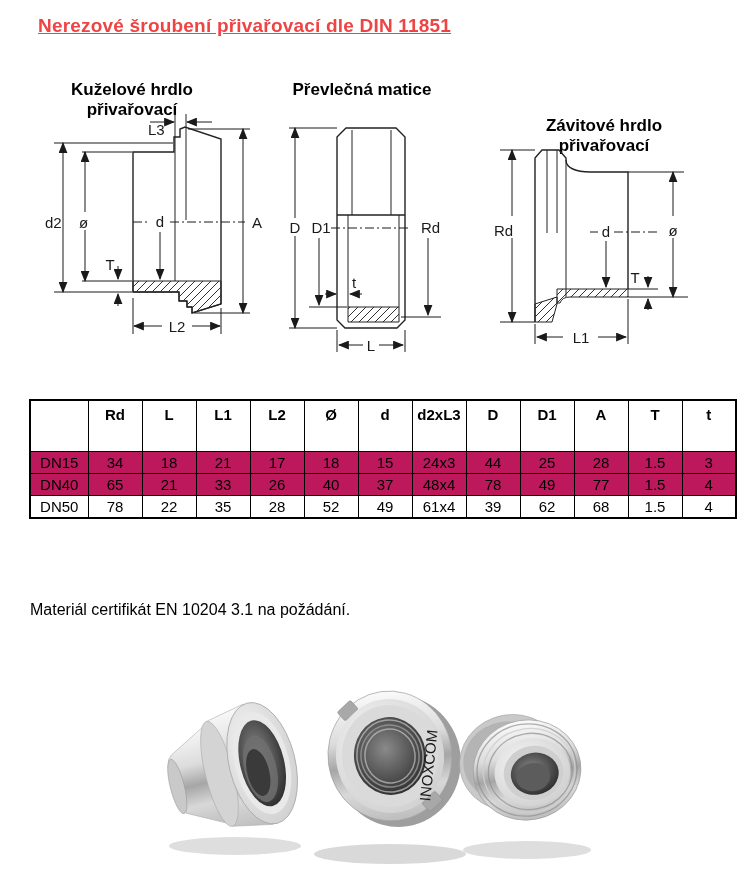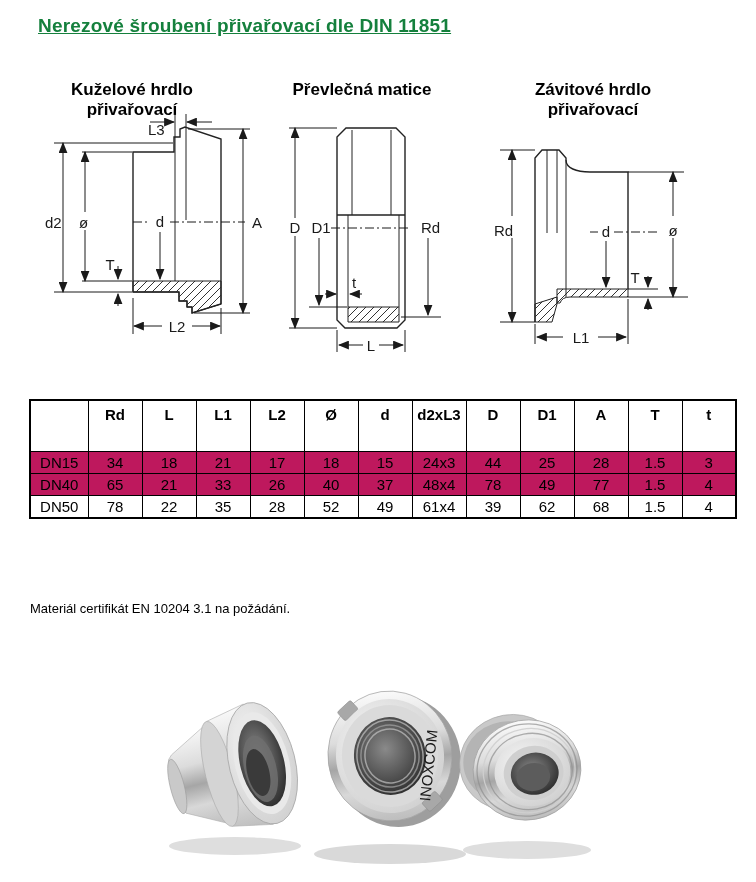--- a/index.html
+++ b/index.html
@@ -1,35 +1,35 @@
 <!DOCTYPE html>
 <html><head>
 <meta charset="utf-8">
 <style>
   html,body{margin:0;padding:0;background:#fff;}
   .page{position:relative;width:756px;height:882px;background:#fff;overflow:hidden;
         font-family:"Liberation Sans",sans-serif;color:#000;}
   .title{position:absolute;left:38px;top:15px;font-size:19px;font-weight:bold;
-         color:#15803d;text-decoration:underline;letter-spacing:0.2px;}
+         color:#ef4444;text-decoration:underline;letter-spacing:0.2px;}
   .caption{position:absolute;top:80px;font-size:17px;font-weight:bold;text-align:center;}
   .cap1{left:30px;width:204px;}
   .cap2{left:284px;width:156px;}
-  .cap3{left:489px;width:208px;}
+  .cap3{left:500px;width:208px;margin-top:36px;}
   .drw{position:absolute;}
   .d1{left:40px;top:108px;}
   .d2{left:285px;top:108px;}
   .d3{left:488px;top:108px;}
   svg text{font-family:"Liberation Sans",sans-serif;font-size:15px;fill:#1a1a1a;}
   .dims{position:absolute;left:29px;top:399px;border-collapse:collapse;table-layout:fixed;
         border:2px solid #000;font-size:15px;}
   .dims th,.dims td{border:1px solid #000;text-align:center;padding:0;overflow:hidden;white-space:nowrap;}
   .dims th{height:45px;vertical-align:top;padding-top:5px;font-weight:bold;background:#fff;}
   .dims td{height:21px;line-height:21px;}
   .dims tr.shaded td{background:#be185d;}
-  .note{position:absolute;left:30px;top:601px;font-size:13px;}
+  .note{position:absolute;left:30px;top:601px;font-size:16px;}
   .photo{position:absolute;left:140px;top:648px;}
 </style>
 </head>
 <body>
 
 <div class="page">
 
   <div class="title">Nerezové šroubení přivařovací dle DIN 11851</div>
 
   <div class="caption cap1">Kuželové hrdlo přivařovací</div>

